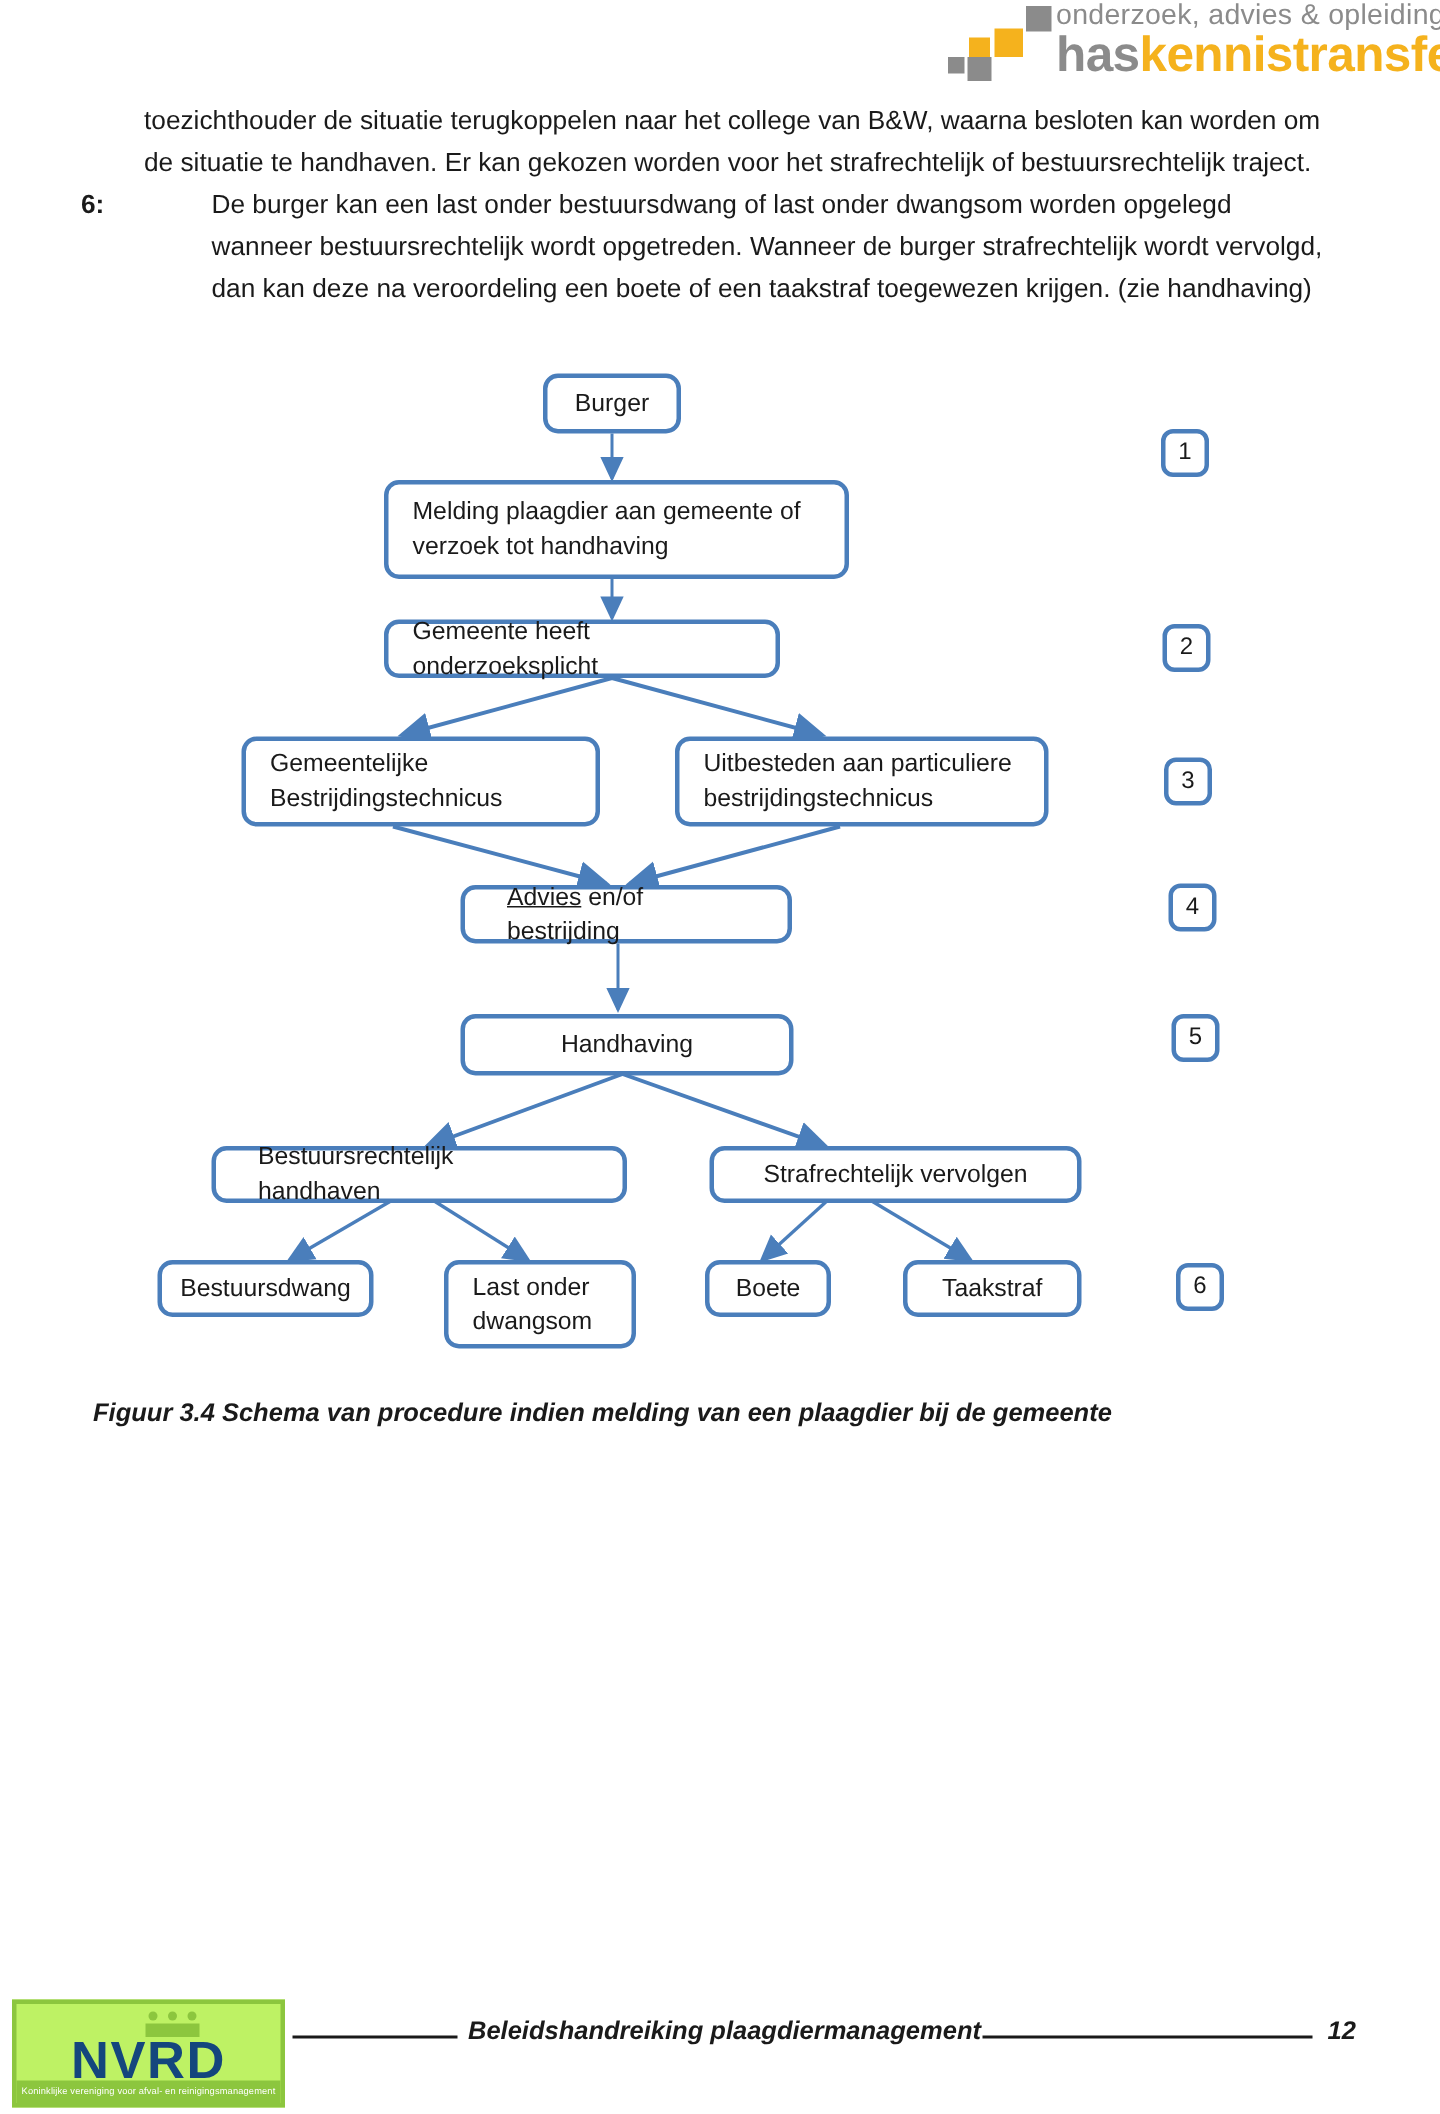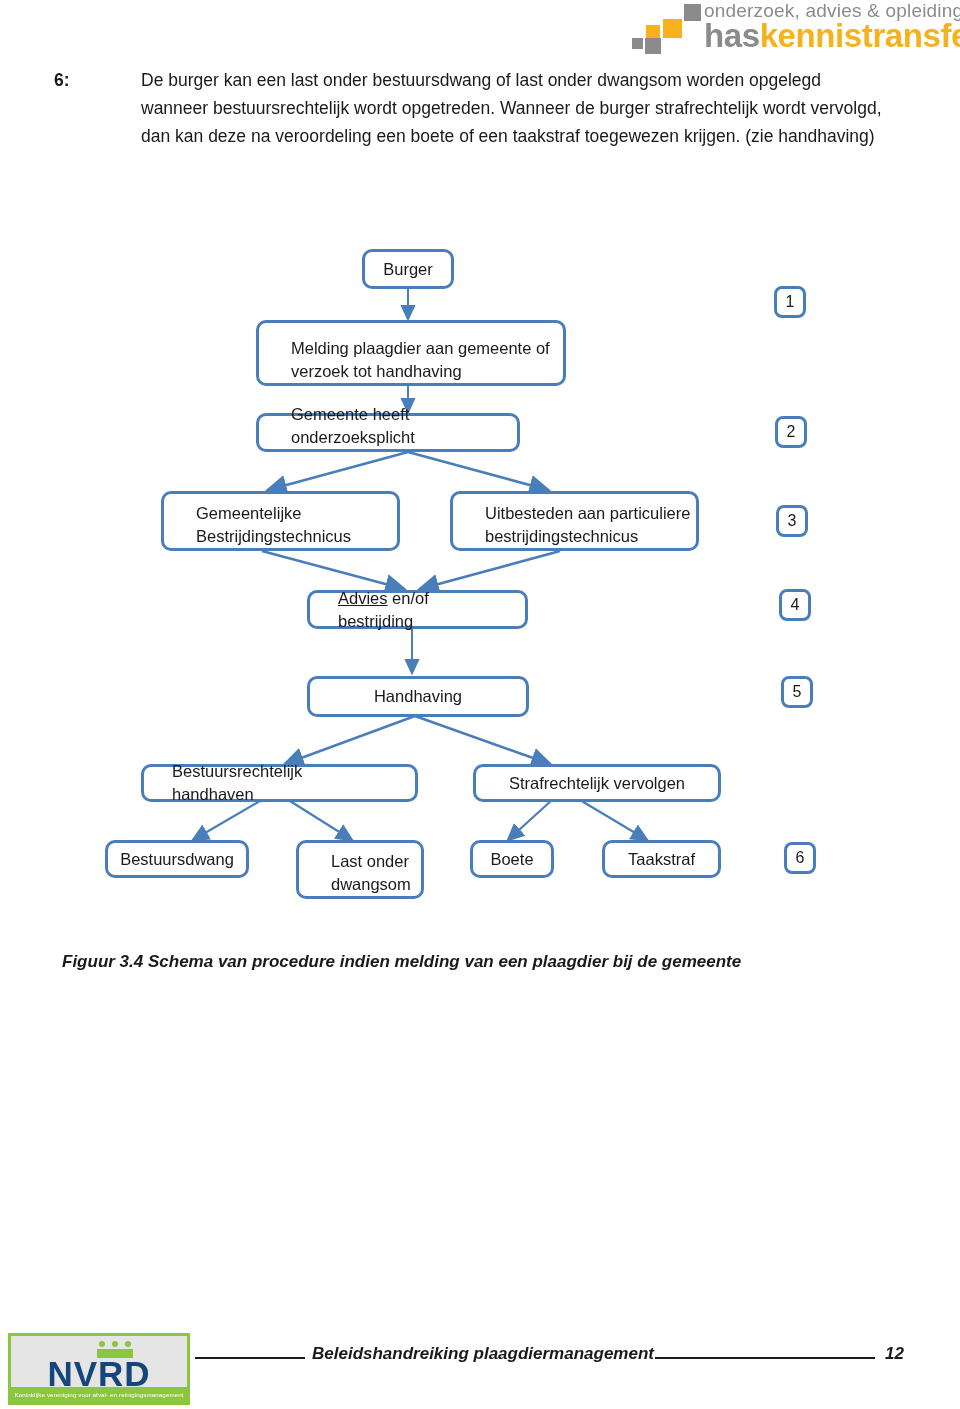--- a/index.html
+++ b/index.html
@@ -74,51 +74,51 @@
     position: absolute;
     border: 3.5px solid #4a7ebb;
     border-radius: 10px;
     background: #ffffff;
     display: flex;
     align-items: center;
     font-size: 16.5px;
     line-height: 23px;
     color: #1a1a1a;
   }
-  .fbox.left   { justify-content: flex-start; padding-left: 32px; align-items: flex-end; }
+  .fbox.left   { justify-content: flex-start; padding-left: 16px; }
   .fbox.center { justify-content: center; padding: 0 28px; }
   .numbox {
     position: absolute;
     border: 3.5px solid #4a7ebb;
     border-radius: 8px;
     background: #ffffff;
     display: flex; align-items: center; justify-content: center;
     font-size: 16px;
     color: #1a1a1a;
   }
   .u { text-decoration: underline; }
 
   
   #caption {
     position: absolute;
-    left: 62px; top: 952px;
+    left: 62px; top: 932px;
     font-size: 17px;
     font-style: italic;
     font-weight: bold;
     color: #1a1a1a;
     white-space: nowrap;
   }
 
   
   #nvrd-logo {
     position: absolute;
     left: 8px; top: 1333px;
     width: 182px; height: 72px;
     border: 3px solid #8cc63e;
-    background: #e5e5e5;
+    background: #bef264;
   }
   #nvrd-logo .crown {
     position: absolute; left: 86px; top: 5px; width: 36px; height: 17px;
   }
   #nvrd-logo .crown .dot {
     position: absolute; top: 0; width: 6px; height: 6px;
     border-radius: 50%; background: #8cc63e;
   }
   #nvrd-logo .crown .d1 { left: 2px; }
   #nvrd-logo .crown .d2 { left: 15px; }
@@ -170,20 +170,21 @@
   <span class="sq g sq1"></span>
   <span class="sq y sq2"></span>
   <span class="sq g sq3"></span>
   <span class="sq y sq4"></span>
   <span class="sq g sq5"></span>
   <span class="line1">onderzoek, advies &amp; opleiding</span>
   <span class="line2"><span class="has">has</span><span class="kt">kennistransfer</span></span>
 </div>
 
 <div id="body-text">
+  <p class="p-1">toezichthouder de situatie terugkoppelen naar het college van B&amp;W, waarna besloten kan worden om de situatie te handhaven. Er kan gekozen worden voor het strafrechtelijk of bestuursrechtelijk traject.</p>
   <p class="numbered">
     <span class="num">6:</span><span>De burger kan een last onder bestuursdwang of last onder dwangsom worden opgelegd wanneer bestuursrechtelijk wordt opgetreden. Wanneer de burger strafrechtelijk wordt vervolgd, dan kan deze na veroordeling een boete of een taakstraf toegewezen krijgen. (zie handhaving)</span>
   </p>
 </div>
 
 <svg id="flow" viewBox="0 0 960 1409">
   <defs>
     <marker id="ah" markerWidth="9" markerHeight="9" refX="7.2" refY="4.5" orient="auto">
       <path d="M0,0.6 L8.4,4.5 L0,8.4 Z" fill="#4a7ebb"></path>
     </marker>

